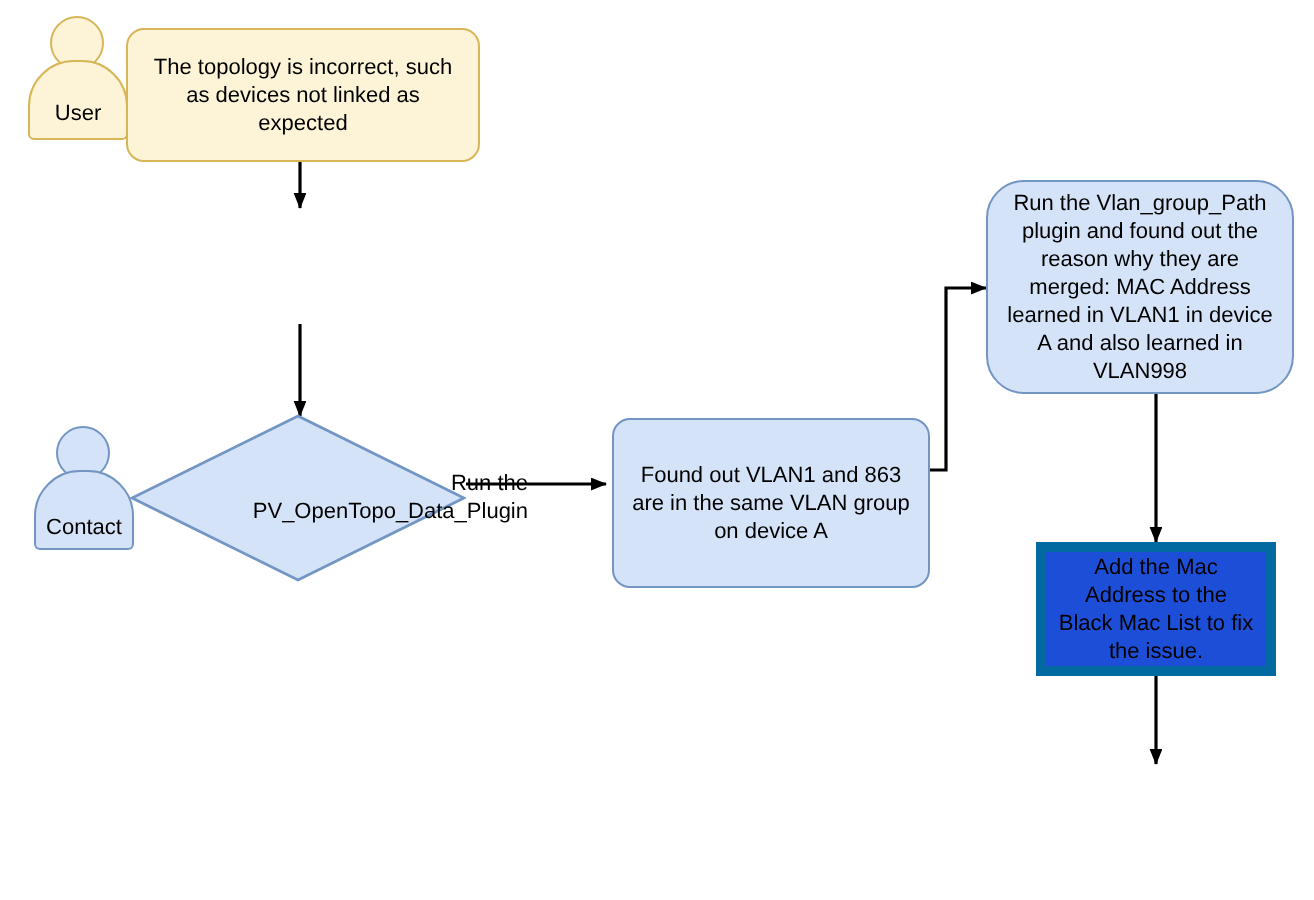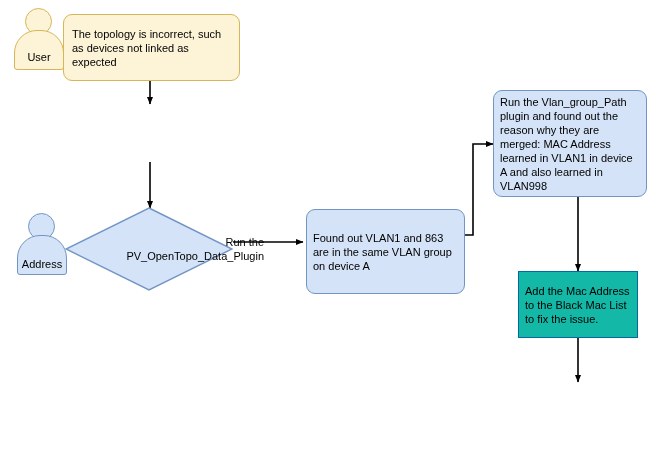--- a/index.html
+++ b/index.html
@@ -14,39 +14,39 @@
     background: #ffffff;
     overflow: hidden;
     font-family: "Liberation Sans", sans-serif;
   }
   .node {
     position: absolute;
     box-sizing: border-box;
     display: flex;
     align-items: center;
     justify-content: center;
-    text-align: left;
+    text-align: center;
     color: #000000;
     font-size: 11px;
     line-height: 14px;
     white-space: pre-line;
   }
   .box-yellow {
     background: #fdf4d8;
     border: 1px solid #d6b656;
     border-radius: 9px;
   }
   .box-blue-round {
     background: #d4e3f7;
     border: 1px solid #7295c4;
     border-radius: 9px;
   }
   .box-blue-sharp {
-    background: #14b8a6;
-    border: 1px solid #0369a1;
+    background: #1d4ed8;
+    border: 5px solid #0369a1;
     border-radius: 0;
   }
   .diamond-wrap {
     position: absolute;
   }
   .diamond-shape {
     position: absolute;
     inset: 0;
   }
   .diamond-label {
@@ -135,34 +135,34 @@
 
   <div class="actor actor-user" style="left:13px; top:8px;">
     <div class="actor-head"></div>
     <div class="actor-body"></div>
     <div class="actor-label">User</div>
   </div>
 
   <div class="actor actor-netbrain" style="left:16px; top:213px;">
     <div class="actor-head"></div>
     <div class="actor-body"></div>
-    <div class="actor-label">Address</div>
+    <div class="actor-label">Contact</div>
   </div>
 
   <div class="node box-yellow" style="left:63px; top:14px; width:177px; height:67px; padding:4px 8px;">The topology is incorrect, such as devices not linked as expected</div>
 
 
   <div class="diamond-wrap" style="left:65px; top:207px; width:168px; height:84px;">
     <svg class="diamond-shape" viewBox="0 0 168 84" preserveAspectRatio="none" xmlns="http://www.w3.org/2000/svg">
       <polygon points="84,1 167,42 84,83 1,42" fill="#d4e3f7" stroke="#7295c4" stroke-width="1.4"></polygon>
     </svg>
     <div class="diamond-label">Run the
 PV_OpenTopo_Data_Plugin</div>
   </div>
 
   <div class="node box-blue-round" style="left:306px; top:209px; width:159px; height:85px; padding:4px 6px;">Found out  VLAN1 and 863 are in the same VLAN group on device A</div>
 
-  <div class="node box-blue-round" style="left:493px; top:90px; width:154px; height:107px; padding:4px 6px;">Run the Vlan_group_Path plugin and found out the reason why they are merged: MAC Address learned in VLAN1 in device A and also learned in VLAN998</div>
+  <div class="node box-blue-round" style="left:493px; top:90px; width:154px; height:107px; padding:4px 6px;border-radius:19px;">Run the Vlan_group_Path plugin and found out the reason why they are merged: MAC Address learned in VLAN1 in device A and also learned in VLAN998</div>
 
   <div class="node box-blue-sharp" style="left:518px; top:271px; width:120px; height:67px; padding:4px 6px;">Add the Mac Address to the Black Mac List to fix the issue.</div>
 
 
 </div>
 
 </body></html>

